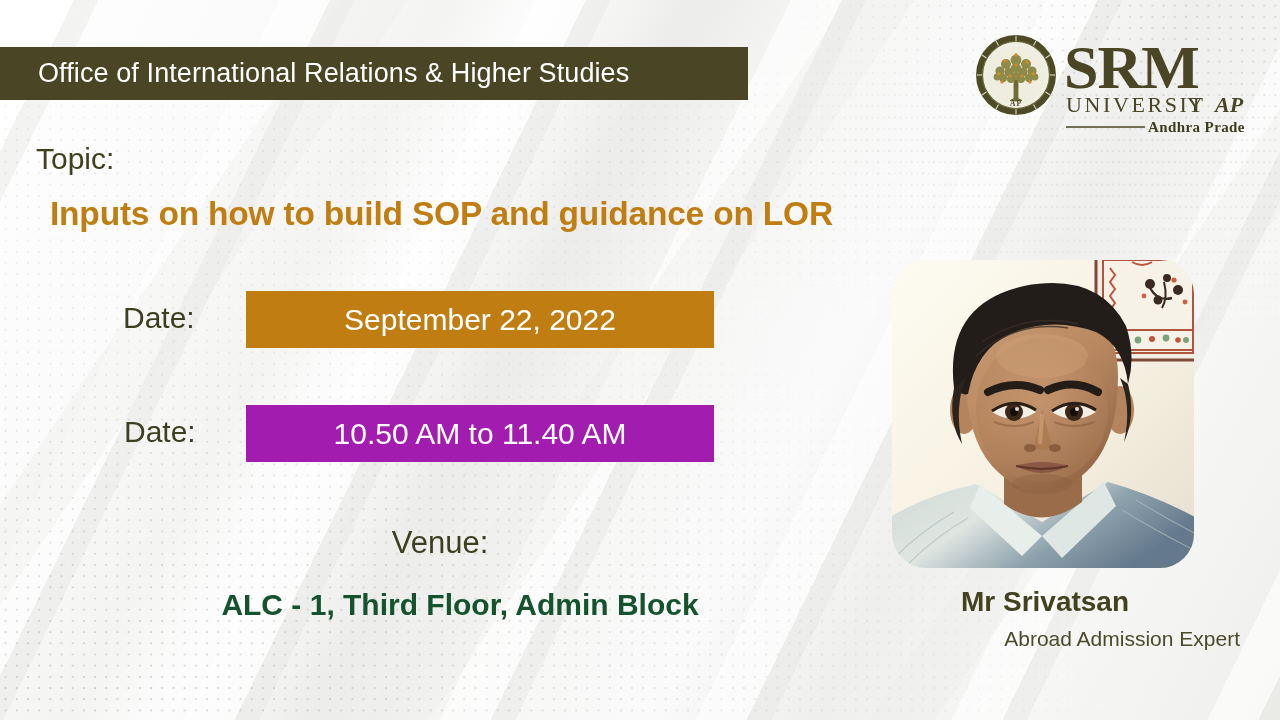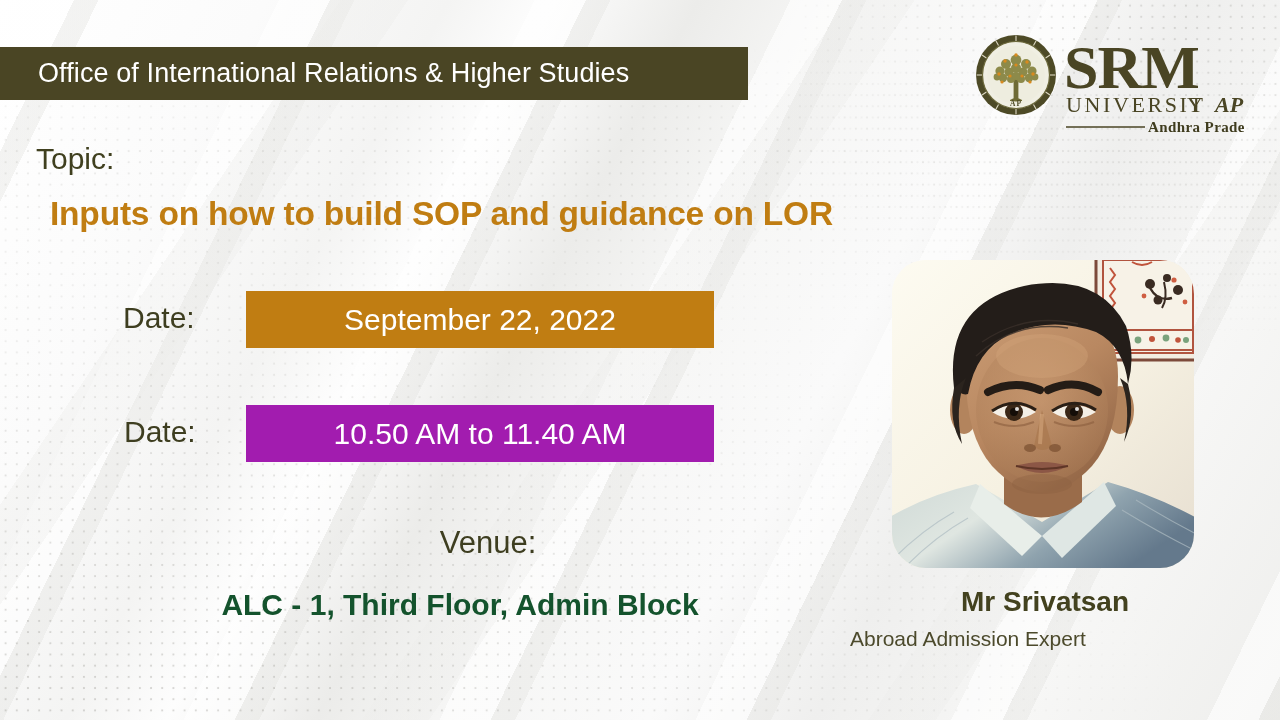--- a/index.html
+++ b/index.html
@@ -158,21 +158,20 @@
   .date-box { top: 291px; background: #c07d12; }
   .time-box { top: 405px; background: #a21caf; }
 
   
   .venue-label {
     position: absolute;
     left: 0; top: 525px; width: 880px;
     text-align: center;
     font-size: 31px;
     color: #3e3e20;
-    margin-left: 48px;
   }
   .venue-value {
     position: absolute;
     left: 0; top: 588px; width: 920px;
     text-align: center;
     font-size: 30px;
     font-weight: 700;
     color: #14532d;
   }
 
@@ -191,21 +190,21 @@
     width: 390px;
     text-align: center;
     font-size: 28px;
     font-weight: 700;
     color: #43421f;
   }
   .speaker-role {
     position: absolute;
     left: 850px; top: 627px;
     width: 390px;
-    text-align: left;
+    text-align: right;
     font-size: 21px;
     font-weight: 400;
     color: #4c4a2c;
   }
 </style>
 </head>
 <body>
 
 <div id="poster">
 

